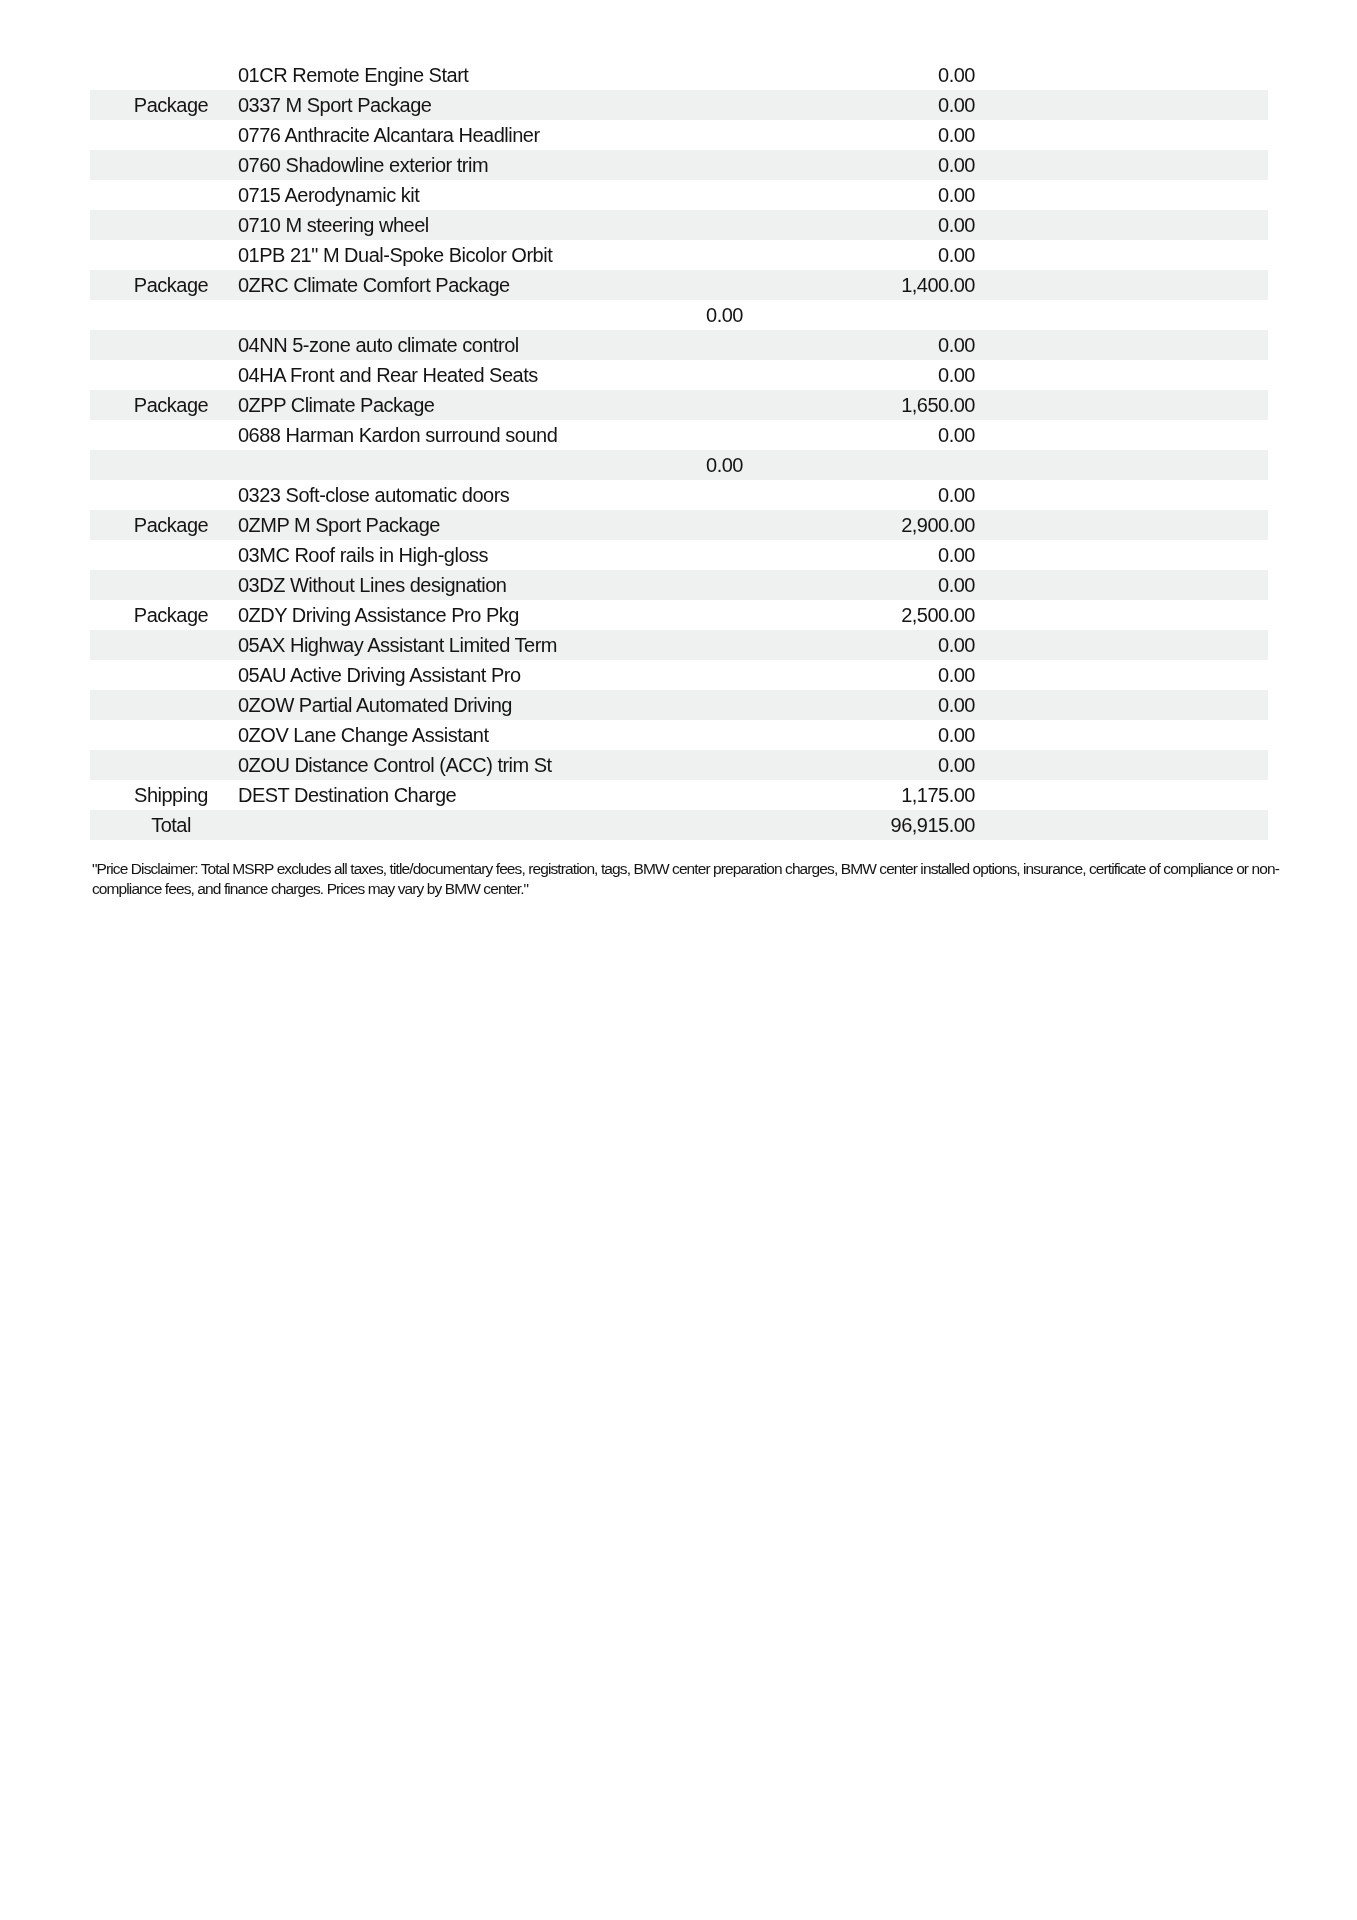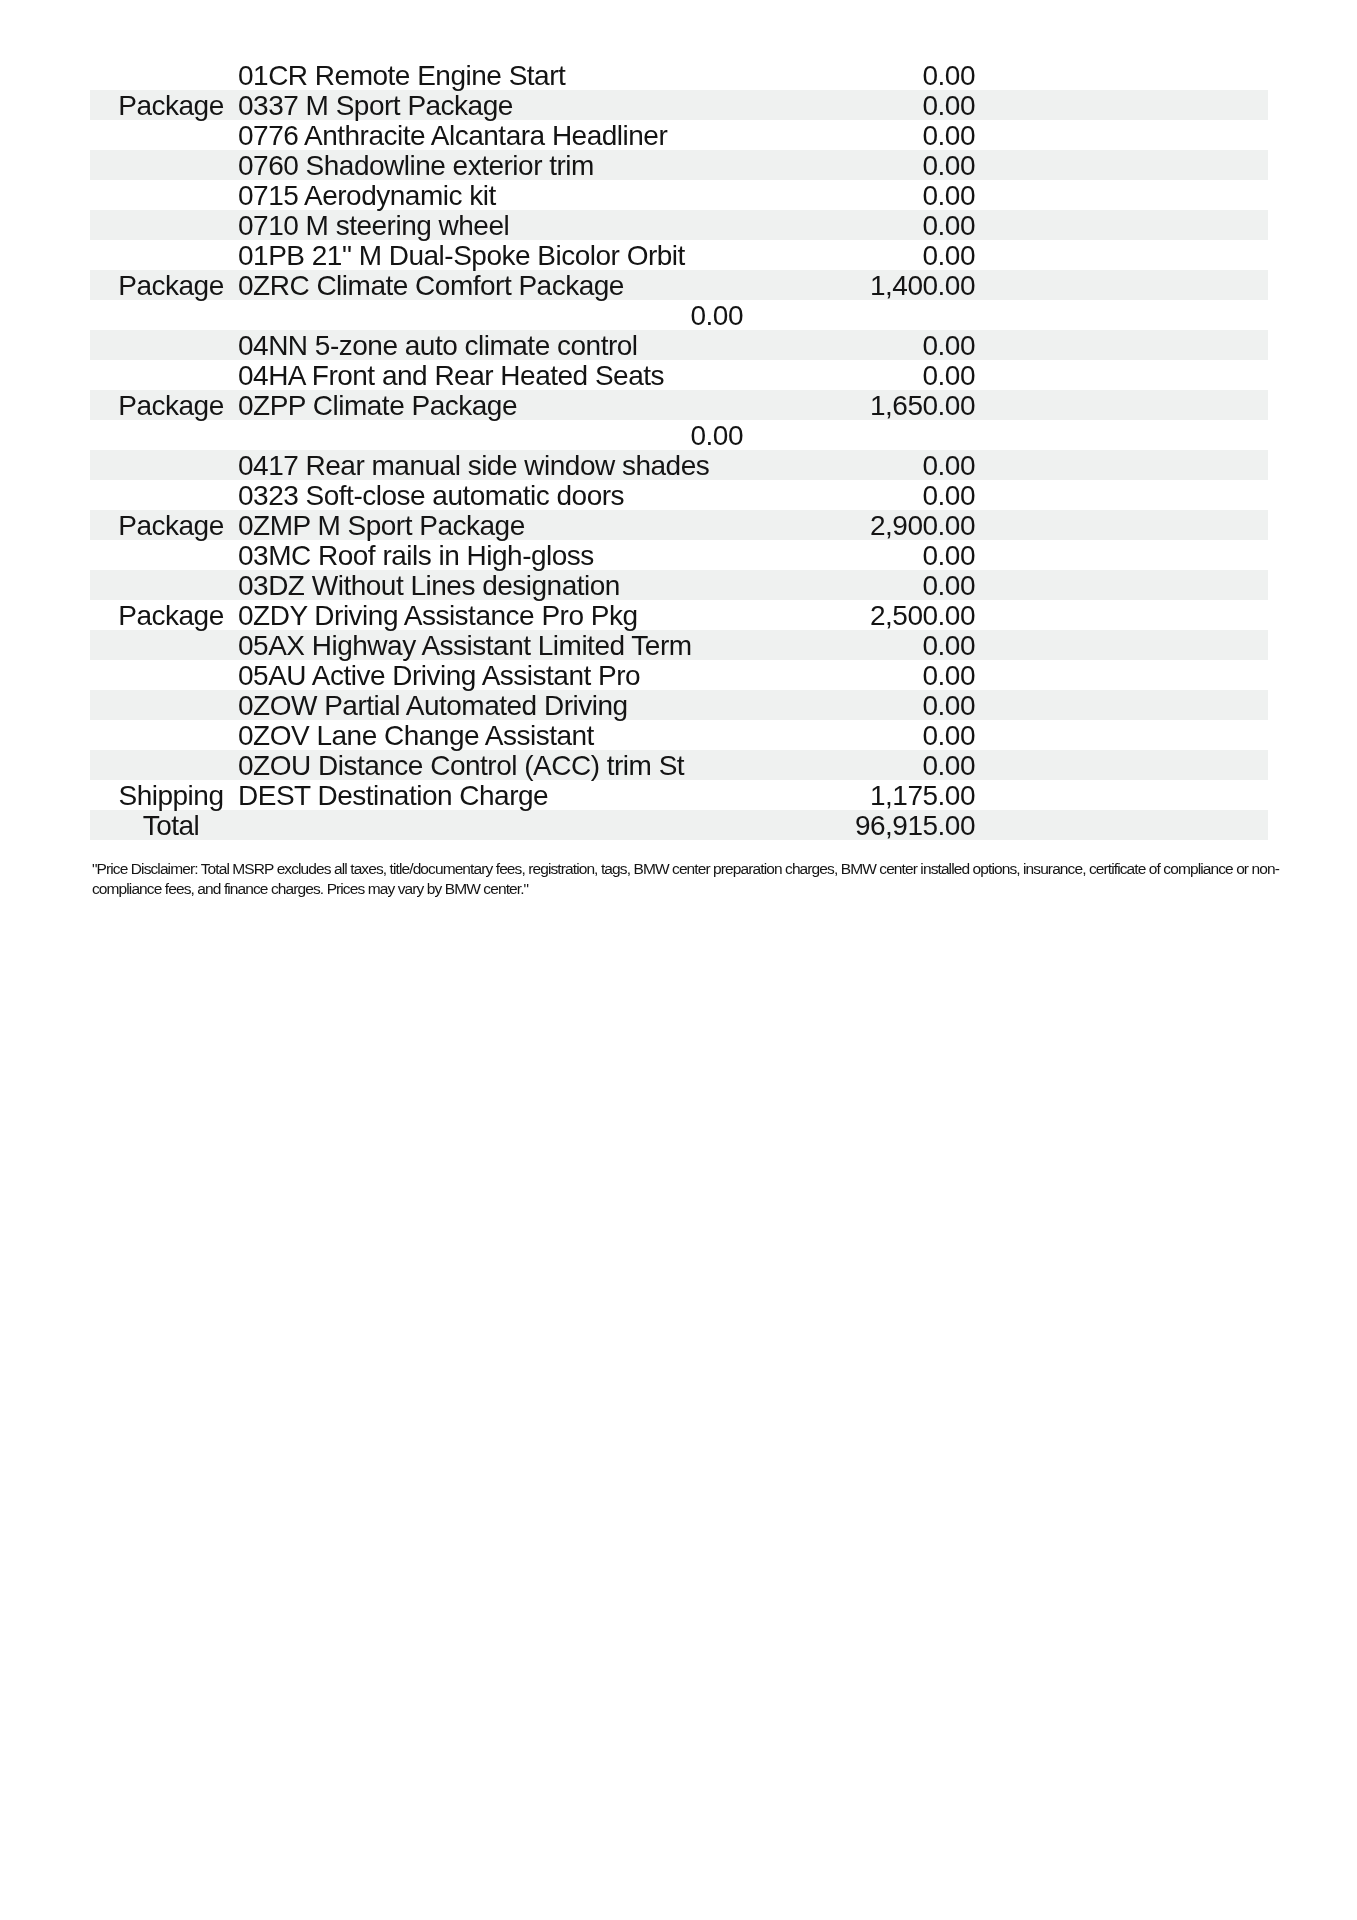--- a/index.html
+++ b/index.html
@@ -24,21 +24,21 @@
     position: absolute;
     left: 90px;
     top: 60px;
     width: 1178px;
   }
   .row {
     display: grid;
     grid-template-columns: 148px 505px 232px 1fr;
     height: 30px;
     align-items: center;
-    font-size: 28px;
+    font-size: 20px;
     letter-spacing: -0.5px;
     background: #ffffff;
   }
   .row.striped {
     background: var(--stripe, #eff1f0);
   }
   .cell {
     white-space: nowrap;
     overflow: visible;
   }
@@ -144,27 +144,27 @@
 
   <div class="row striped">
     <div class="cell cat">Package</div>
     <div class="cell item">0ZPP Climate Package</div>
     <div class="cell price">1,650.00</div>
     <div class="cell fill"></div>
   </div>
 
   <div class="row">
     <div class="cell cat"></div>
-    <div class="cell price">0.00</div>
-    <div class="cell fill"></div>
-  </div>
-
-  <div class="row striped">
-    <div class="cell cat"></div>
-    <div class="cell item">0417 Rear manual side window shades</div>
+    <div class="cell item">0688 Harman Kardon surround sound</div>
+    <div class="cell price">0.00</div>
+    <div class="cell fill"></div>
+  </div>
+
+  <div class="row striped">
+    <div class="cell cat"></div>
     <div class="cell price">0.00</div>
     <div class="cell fill"></div>
   </div>
 
   <div class="row">
     <div class="cell cat"></div>
     <div class="cell item">0323 Soft-close automatic doors</div>
     <div class="cell price">0.00</div>
     <div class="cell fill"></div>
   </div>

